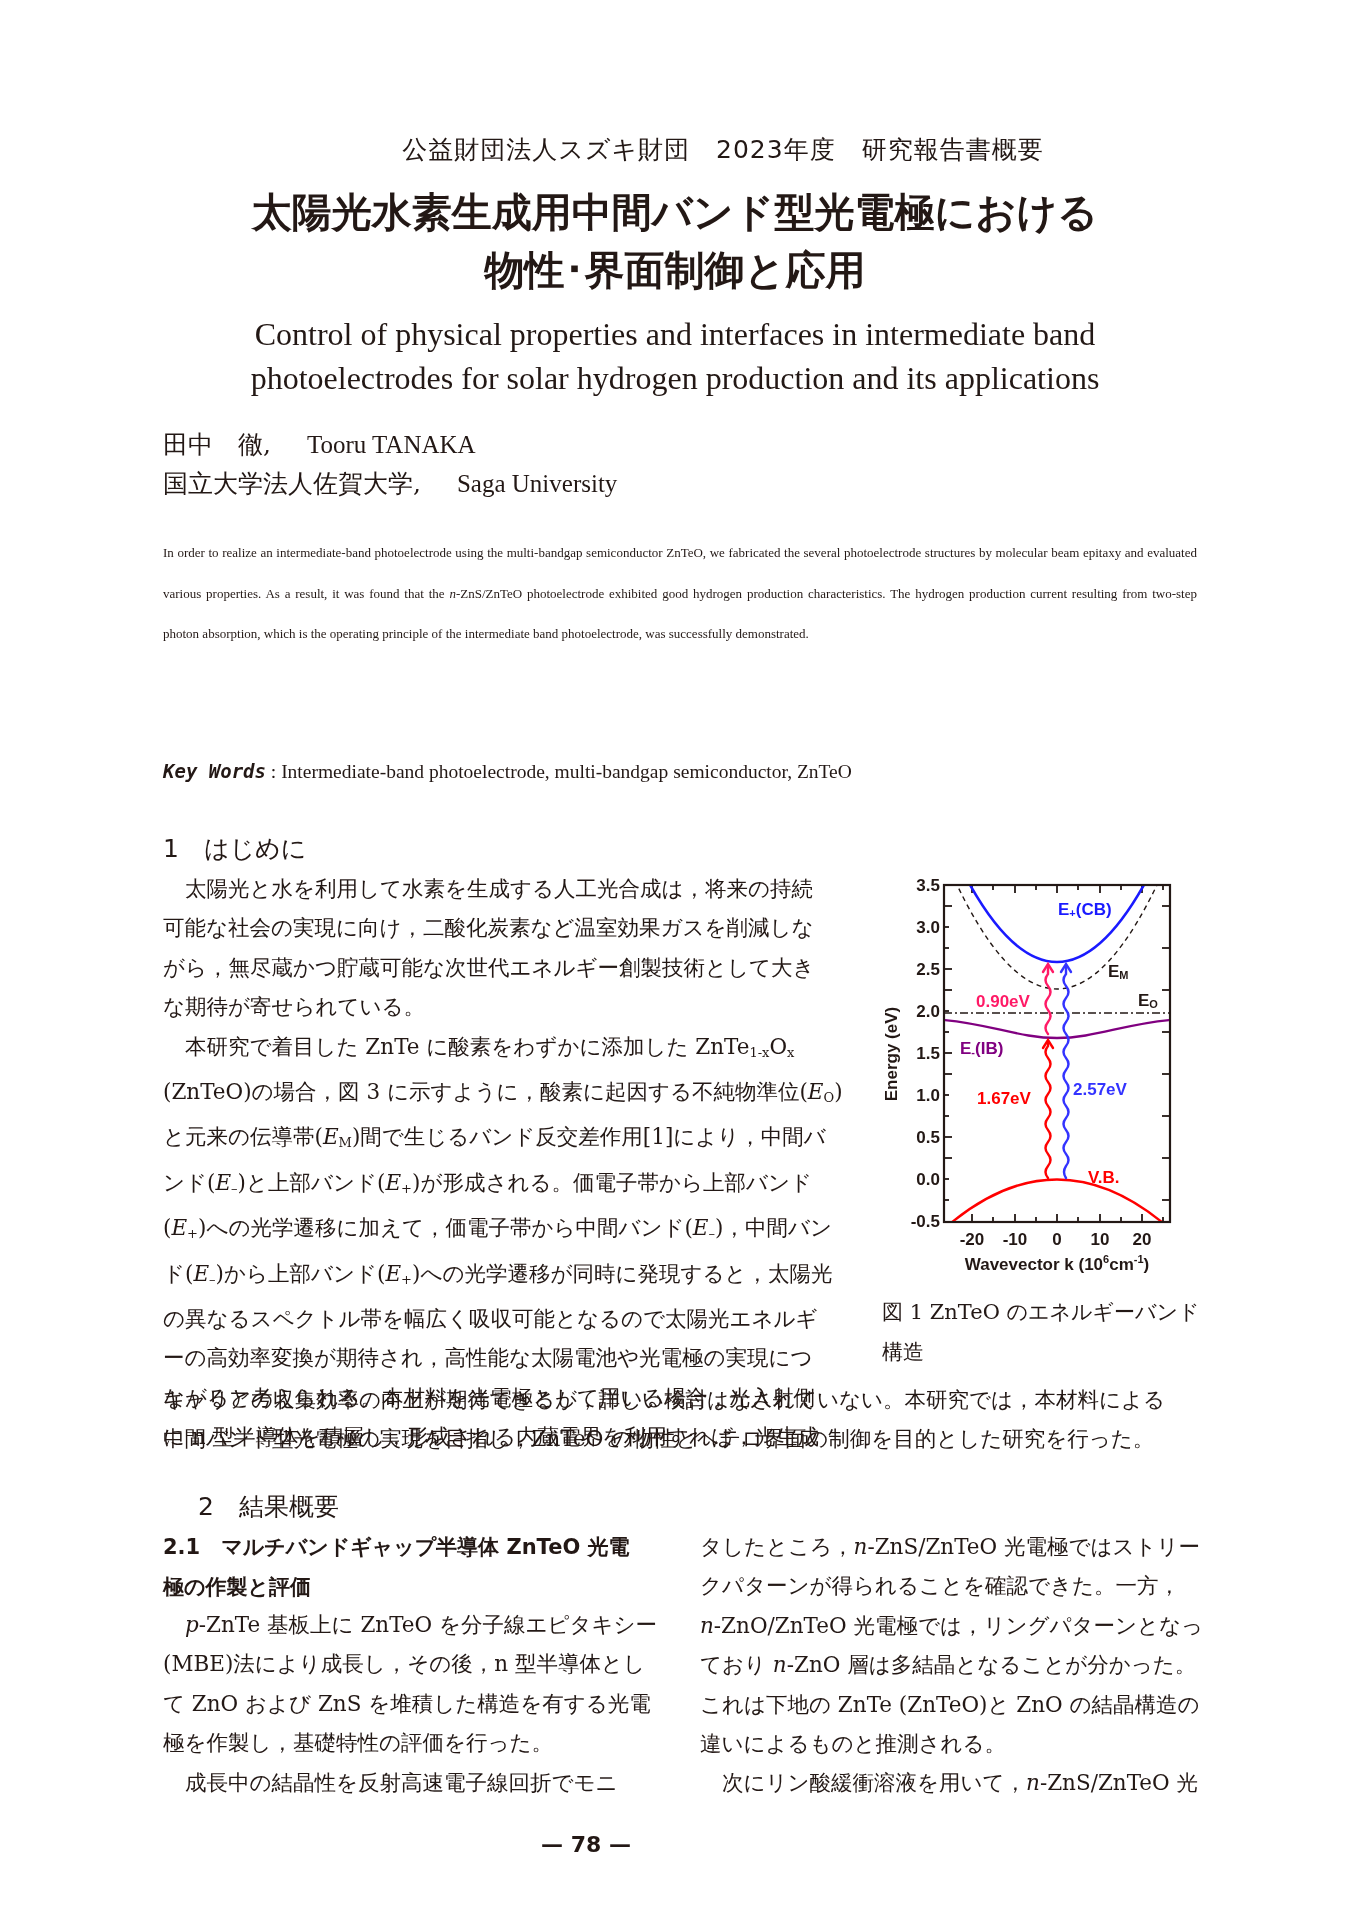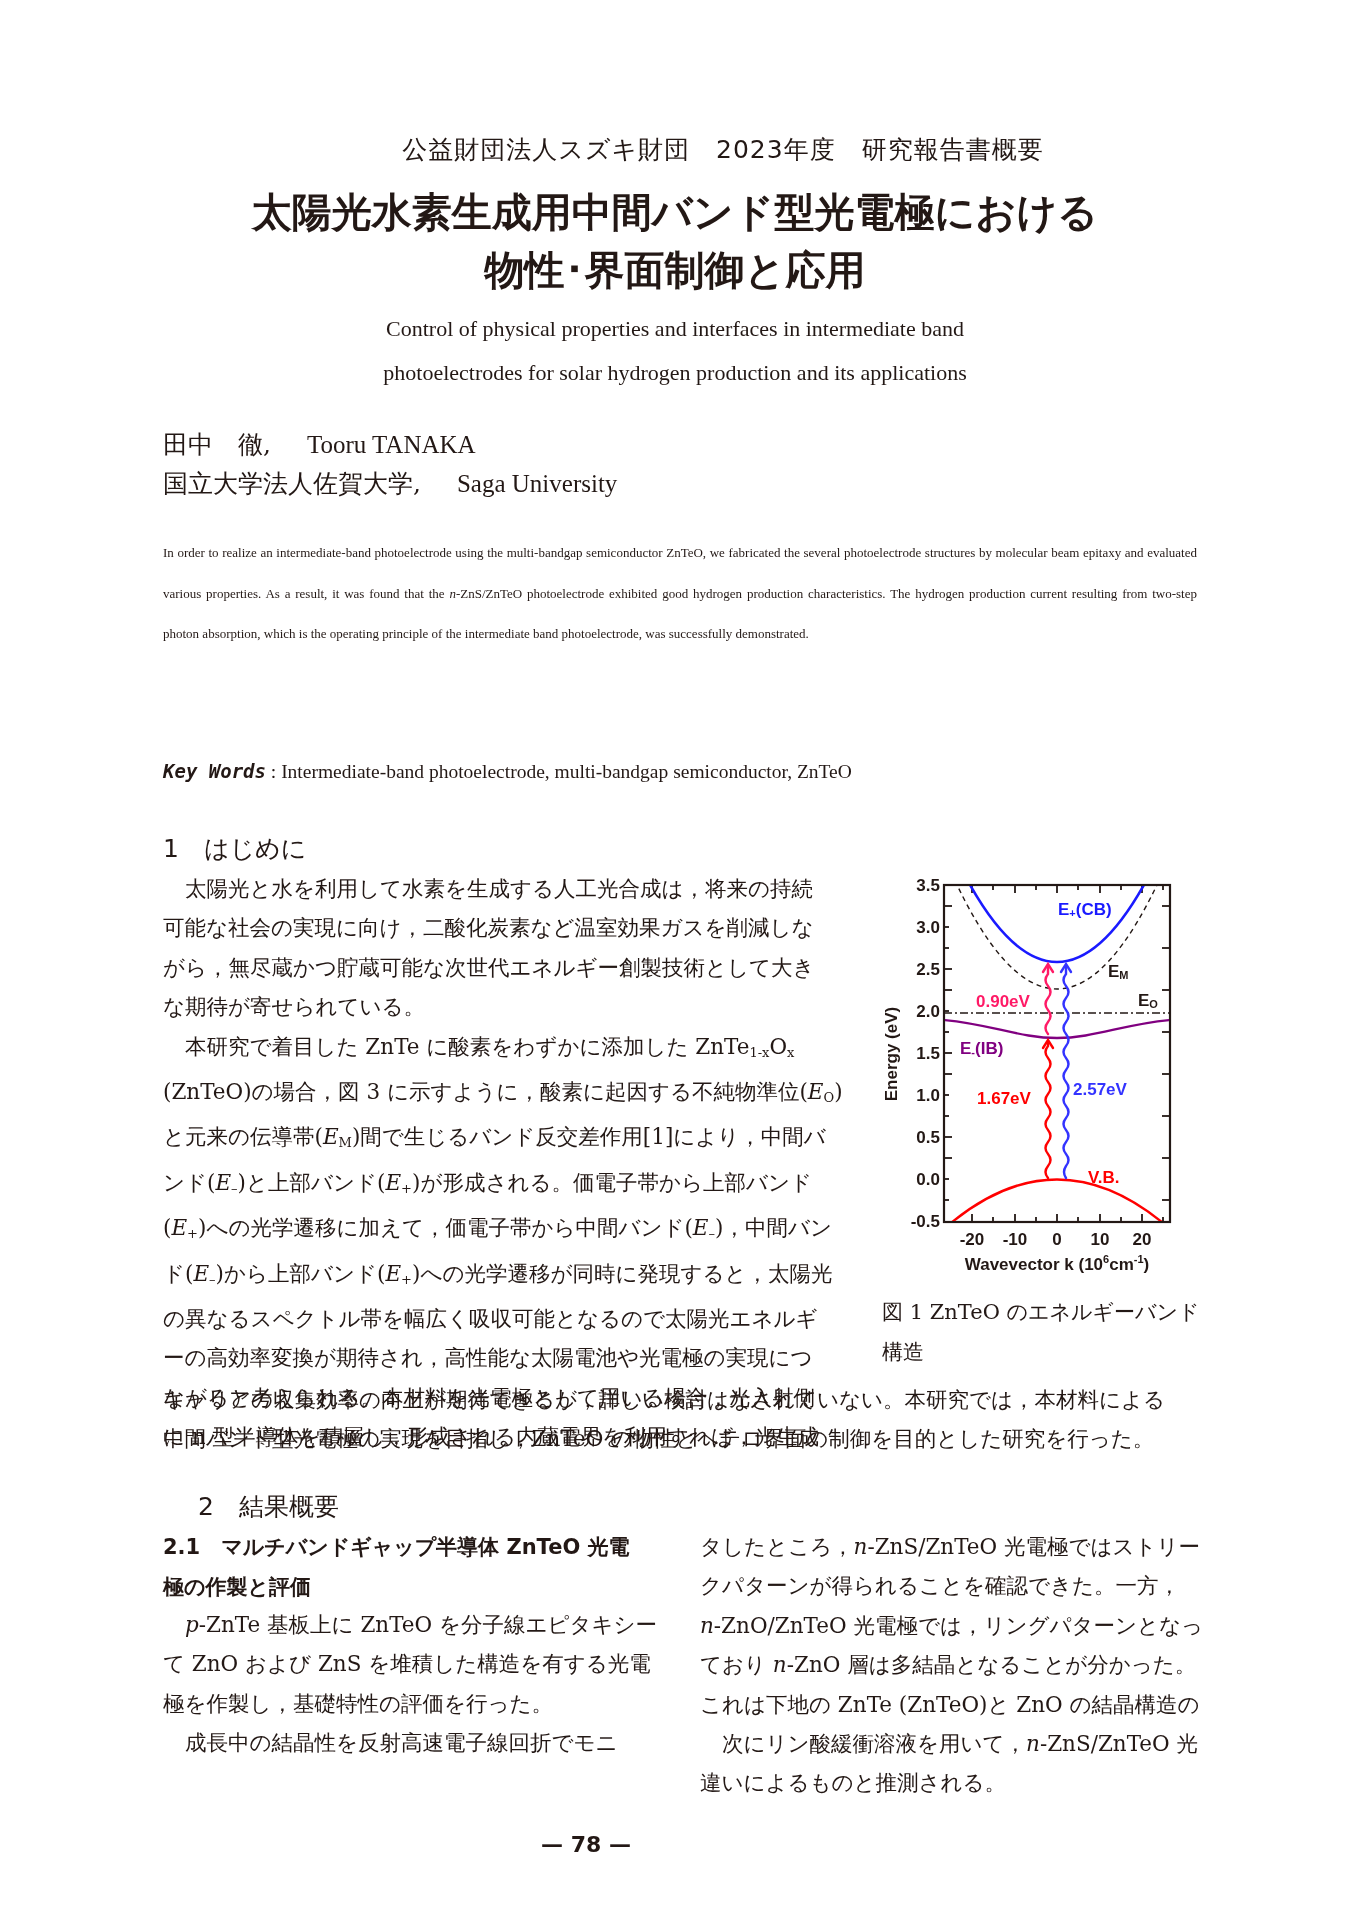--- a/index.html
+++ b/index.html
@@ -4,21 +4,21 @@
 <style>
   html, body { margin: 0; padding: 0; background: #ffffff; }
   body { width: 1350px; height: 1909px; position: relative; overflow: hidden; color: #231815; }
   .abs { position: absolute; }
   .sans { font-family: "DejaVu Sans", "Liberation Sans", sans-serif; }
   .serif { font-family: "Liberation Serif", "DejaVu Serif", serif; }
   .jserif { font-family: "DejaVu Serif", "Liberation Serif", serif; }
 
   .header-line { left: 0; width: 1350px; top: 133px; text-align: center; font-size: 25px; letter-spacing: 1px; padding-left: 48px; }
   .title-ja { left: 0; width: 1350px; text-align: center; font-size: 40px; font-weight: bold; letter-spacing: 0px; }
-  .title-en { left: 0; width: 1350px; text-align: center; font-size: 22px; }
+  .title-en { left: 0; width: 1350px; text-align: center; font-size: 32px; }
 
   .author { left: 163px; font-size: 25px; }
   .abstract { left: 163px; width: 1034px; top: 533px; font-size: 13px; line-height: 40.5px; text-align: justify; text-align-last: left; }
   .keywords { left: 163px; top: 760px; font-size: 19.5px; }
   .kw-label { font-family: "DejaVu Sans Mono", monospace; font-style: italic; font-weight: bold; font-size: 19px; }
 
   .sec-head { font-size: 25px; }
   .body-text { font-size: 21.5px; line-height: 39.4px; }
   .line { white-space: nowrap; display: block; }
   .indent { padding-left: 22px; }
@@ -202,28 +202,29 @@
 
 <div class="abs sec-head sans" style="left:163px; top:1490px;margin-left:35px;">2　結果概要</div>
 
 <div class="abs sans sub-head" style="left:163px; top:1527px;">
   <span class="line">2.1　マルチバンドギャップ半導体 ZnTeO 光電</span>
   <span class="line">極の作製と評価</span>
 </div>
 
 <div class="abs body-text jserif" style="left:163px; top:1605px;">
   <span class="line indent"><span class="it">p</span><span>-ZnTe 基板上に ZnTeO を分子線エピタキシー</span></span>
+  <span class="line">(MBE)法により成長し，その後，n 型半導体とし</span>
   <span class="line">て ZnO および ZnS を堆積した構造を有する光電</span>
   <span class="line">極を作製し，基礎特性の評価を行った。</span>
   <span class="line indent">成長中の結晶性を反射高速電子線回折でモニ</span>
 </div>
 
 <div class="abs body-text jserif" style="left:700px; top:1527px;">
   <span class="line"><span>タしたところ，</span><span class="it">n</span><span>-ZnS/ZnTeO 光電極ではストリー</span></span>
   <span class="line">クパターンが得られることを確認できた。一方，</span>
   <span class="line"><span class="it">n</span><span>-ZnO/ZnTeO 光電極では，リングパターンとなっ</span></span>
   <span class="line"><span>ており </span><span class="it">n</span><span>-ZnO 層は多結晶となることが分かった。</span></span>
   <span class="line">これは下地の ZnTe (ZnTeO)と ZnO の結晶構造の</span>
+  <span class="line">違いによるものと推測される。</span>
   <span class="line indent"><span>次にリン酸緩衝溶液を用いて，</span><span class="it">n</span><span>-ZnS/ZnTeO 光</span></span>
-  <span class="line">違いによるものと推測される。</span>
 </div>
 
 <div class="abs page-no sans">— 78 —</div>
 
 </body></html>

